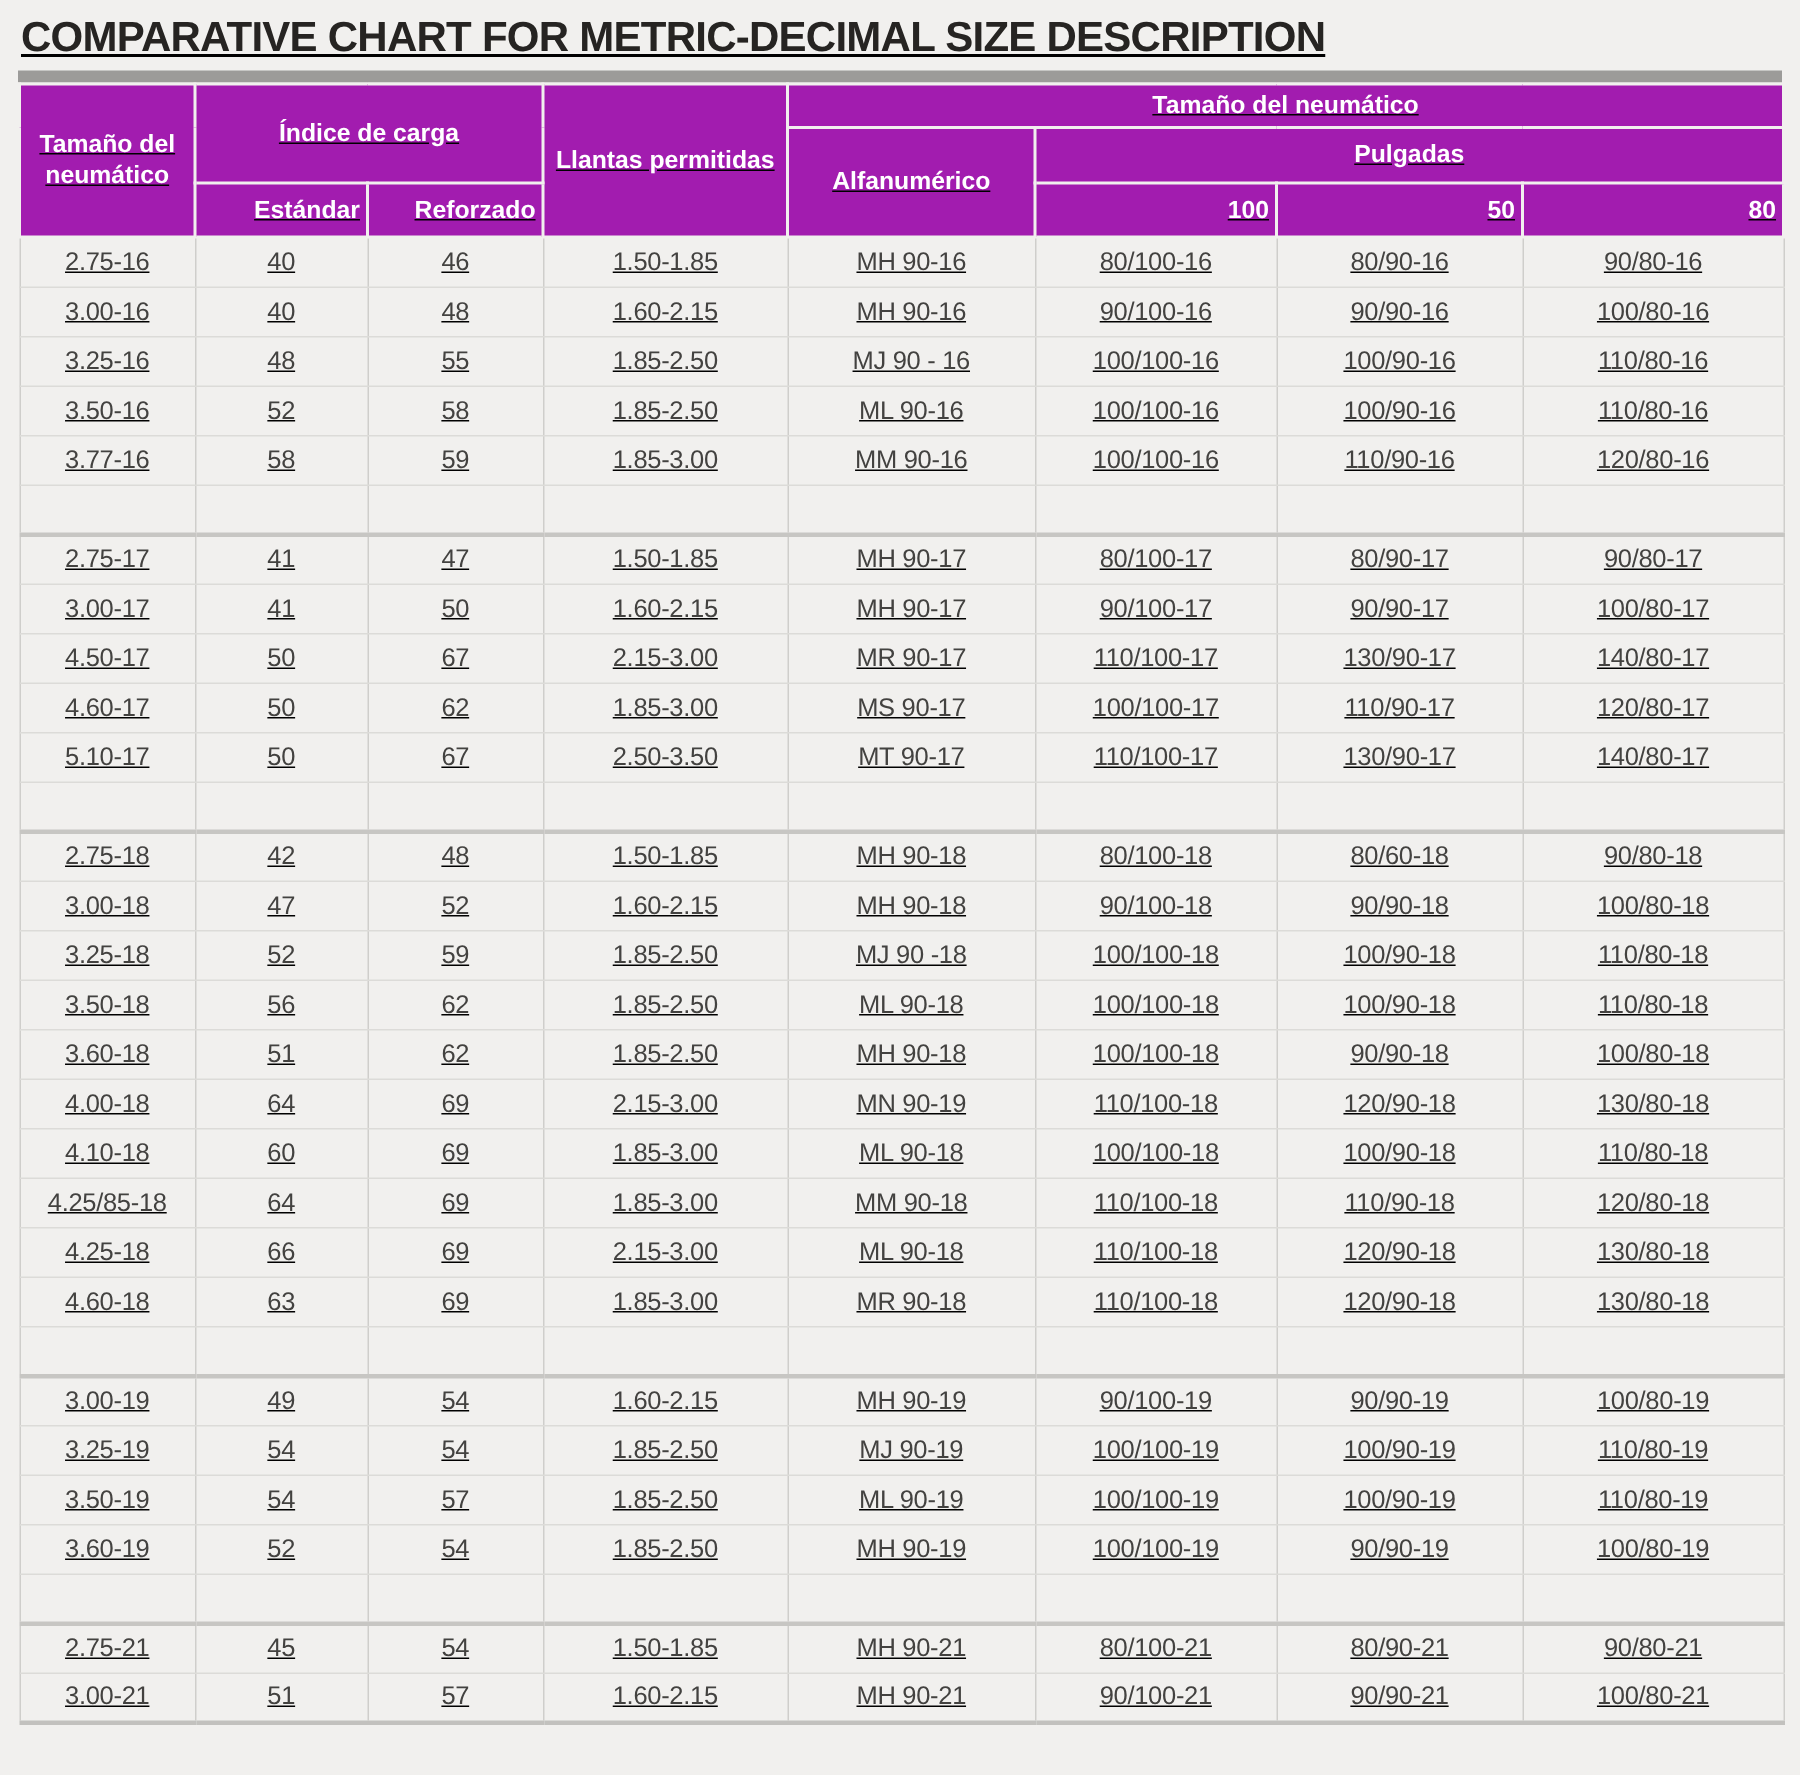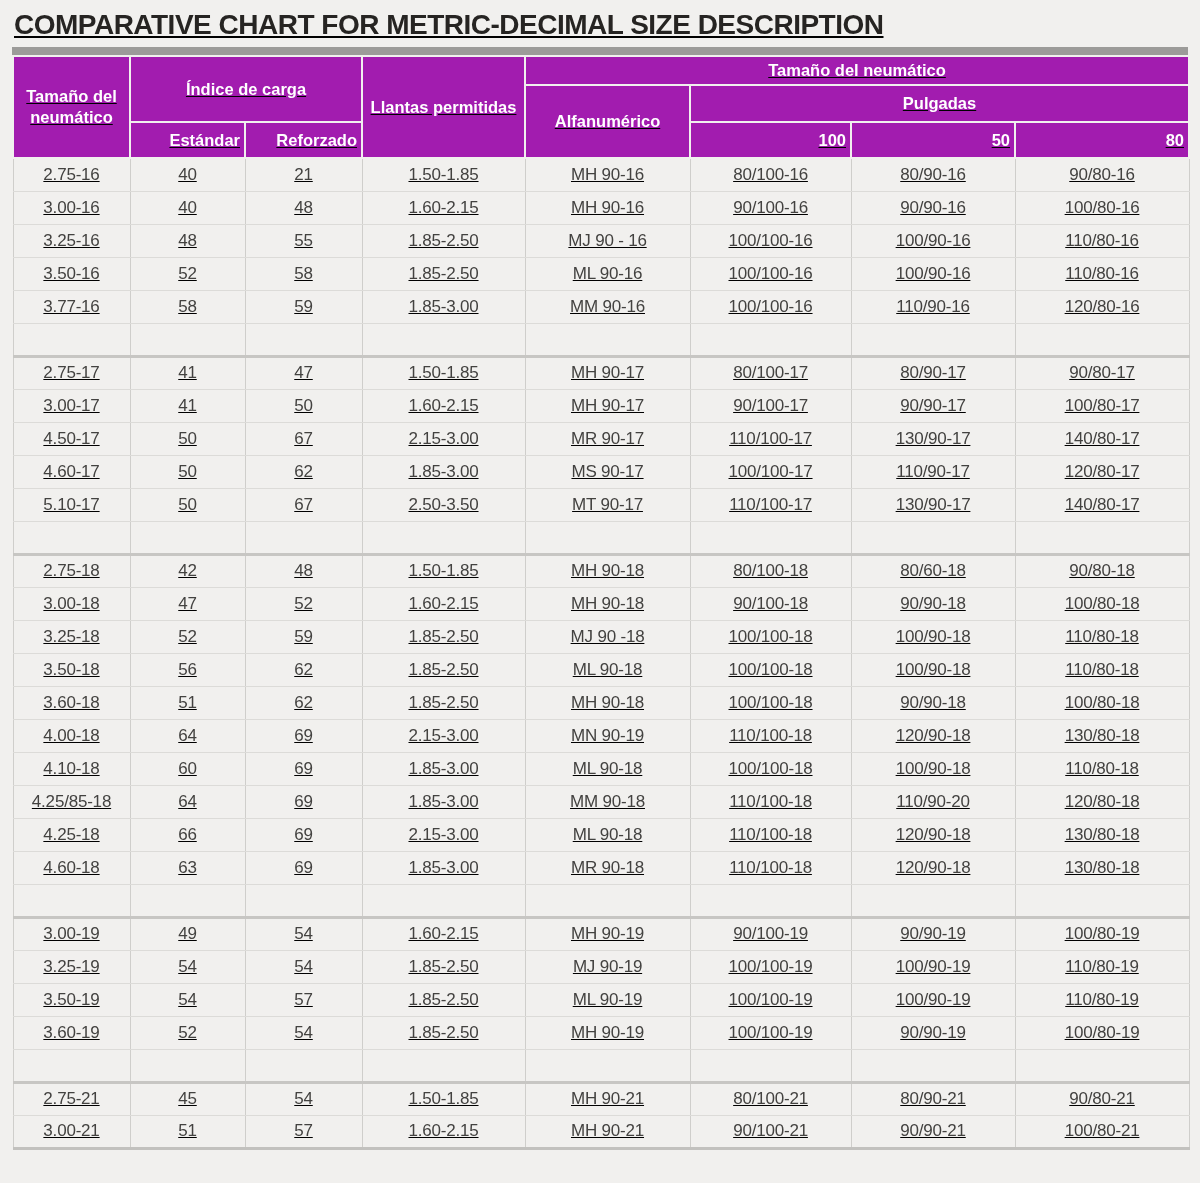--- a/index.html
+++ b/index.html
@@ -105,21 +105,21 @@
           <td>100</td>
           <td>50</td>
           <td>80</td>
         </tr>
       </thead>
 
       <tbody>
           <tr>
             <td>2.75-16</td>
             <td>40</td>
-            <td>21</td>
+            <td>46</td>
             <td>1.50-1.85</td>
             <td>MH 90-16</td>
             <td>80/100-16</td>
             <td>80/90-16</td>
             <td>90/80-16</td>
           </tr>
           <tr>
             <td>3.00-16</td>
             <td>40</td>
             <td>48</td>
@@ -299,21 +299,21 @@
             <td>100/90-18</td>
             <td>110/80-18</td>
           </tr>
           <tr>
             <td>4.25/85-18</td>
             <td>64</td>
             <td>69</td>
             <td>1.85-3.00</td>
             <td>MM 90-18</td>
             <td>110/100-18</td>
-            <td>110/90-20</td>
+            <td>110/90-18</td>
             <td>120/80-18</td>
           </tr>
           <tr>
             <td>4.25-18</td>
             <td>66</td>
             <td>69</td>
             <td>2.15-3.00</td>
             <td>ML 90-18</td>
             <td>110/100-18</td>
             <td>120/90-18</td>

